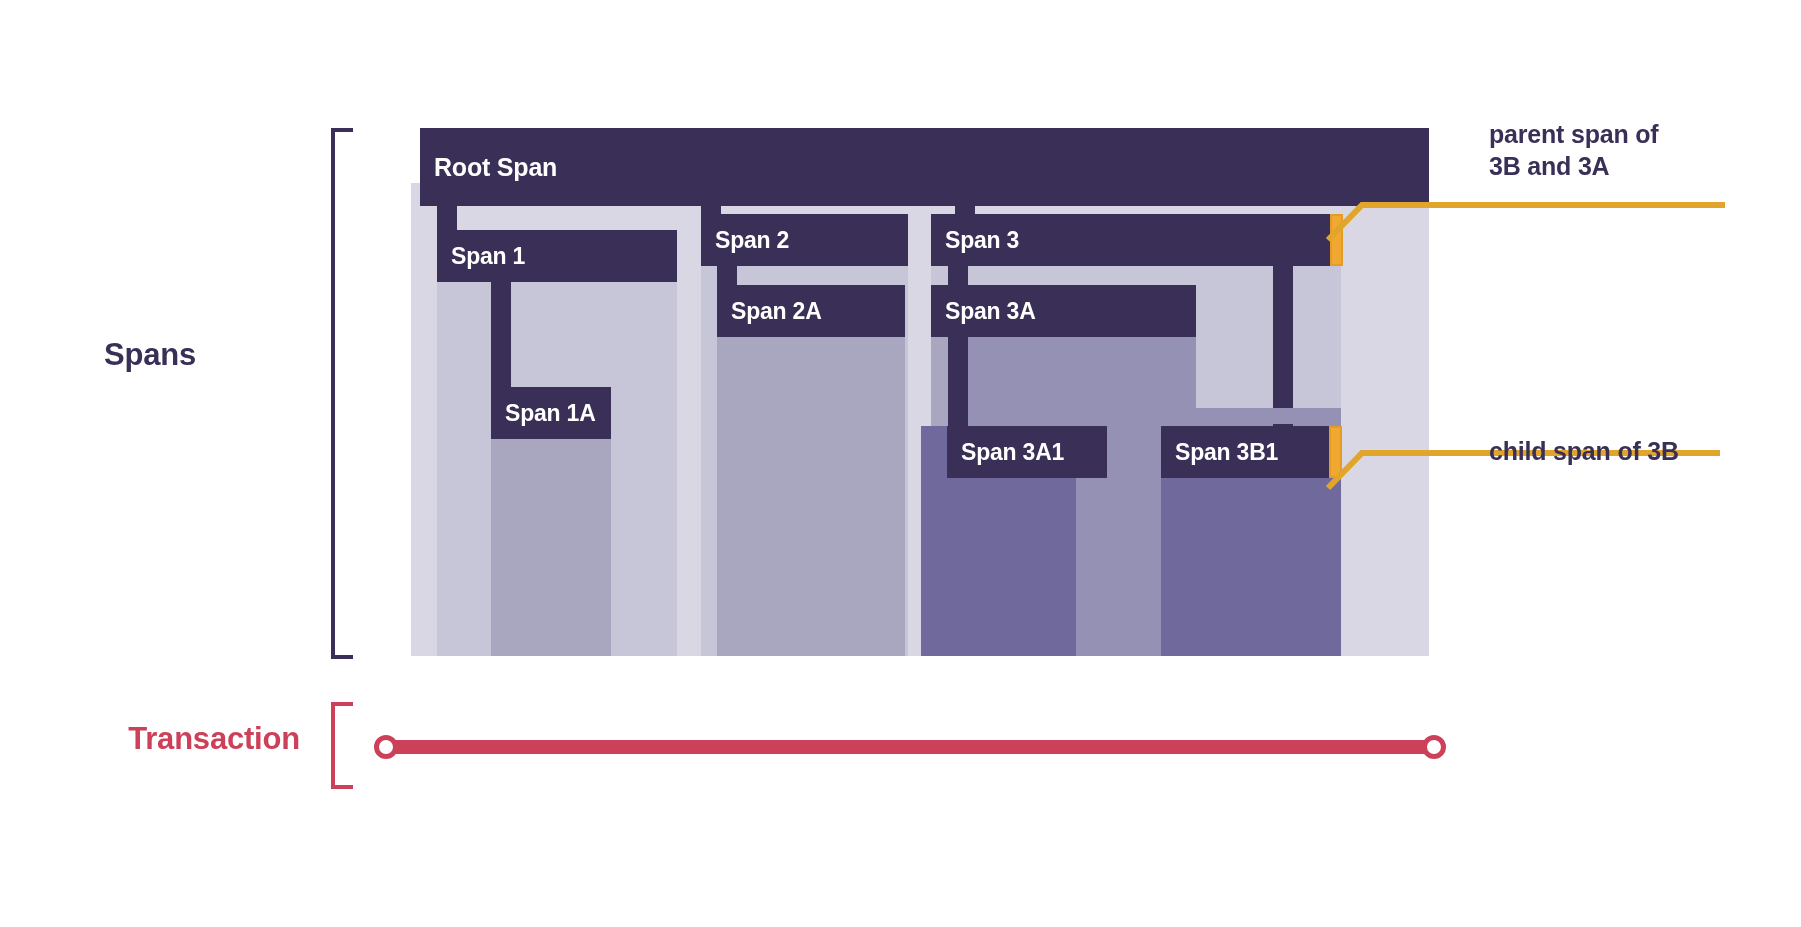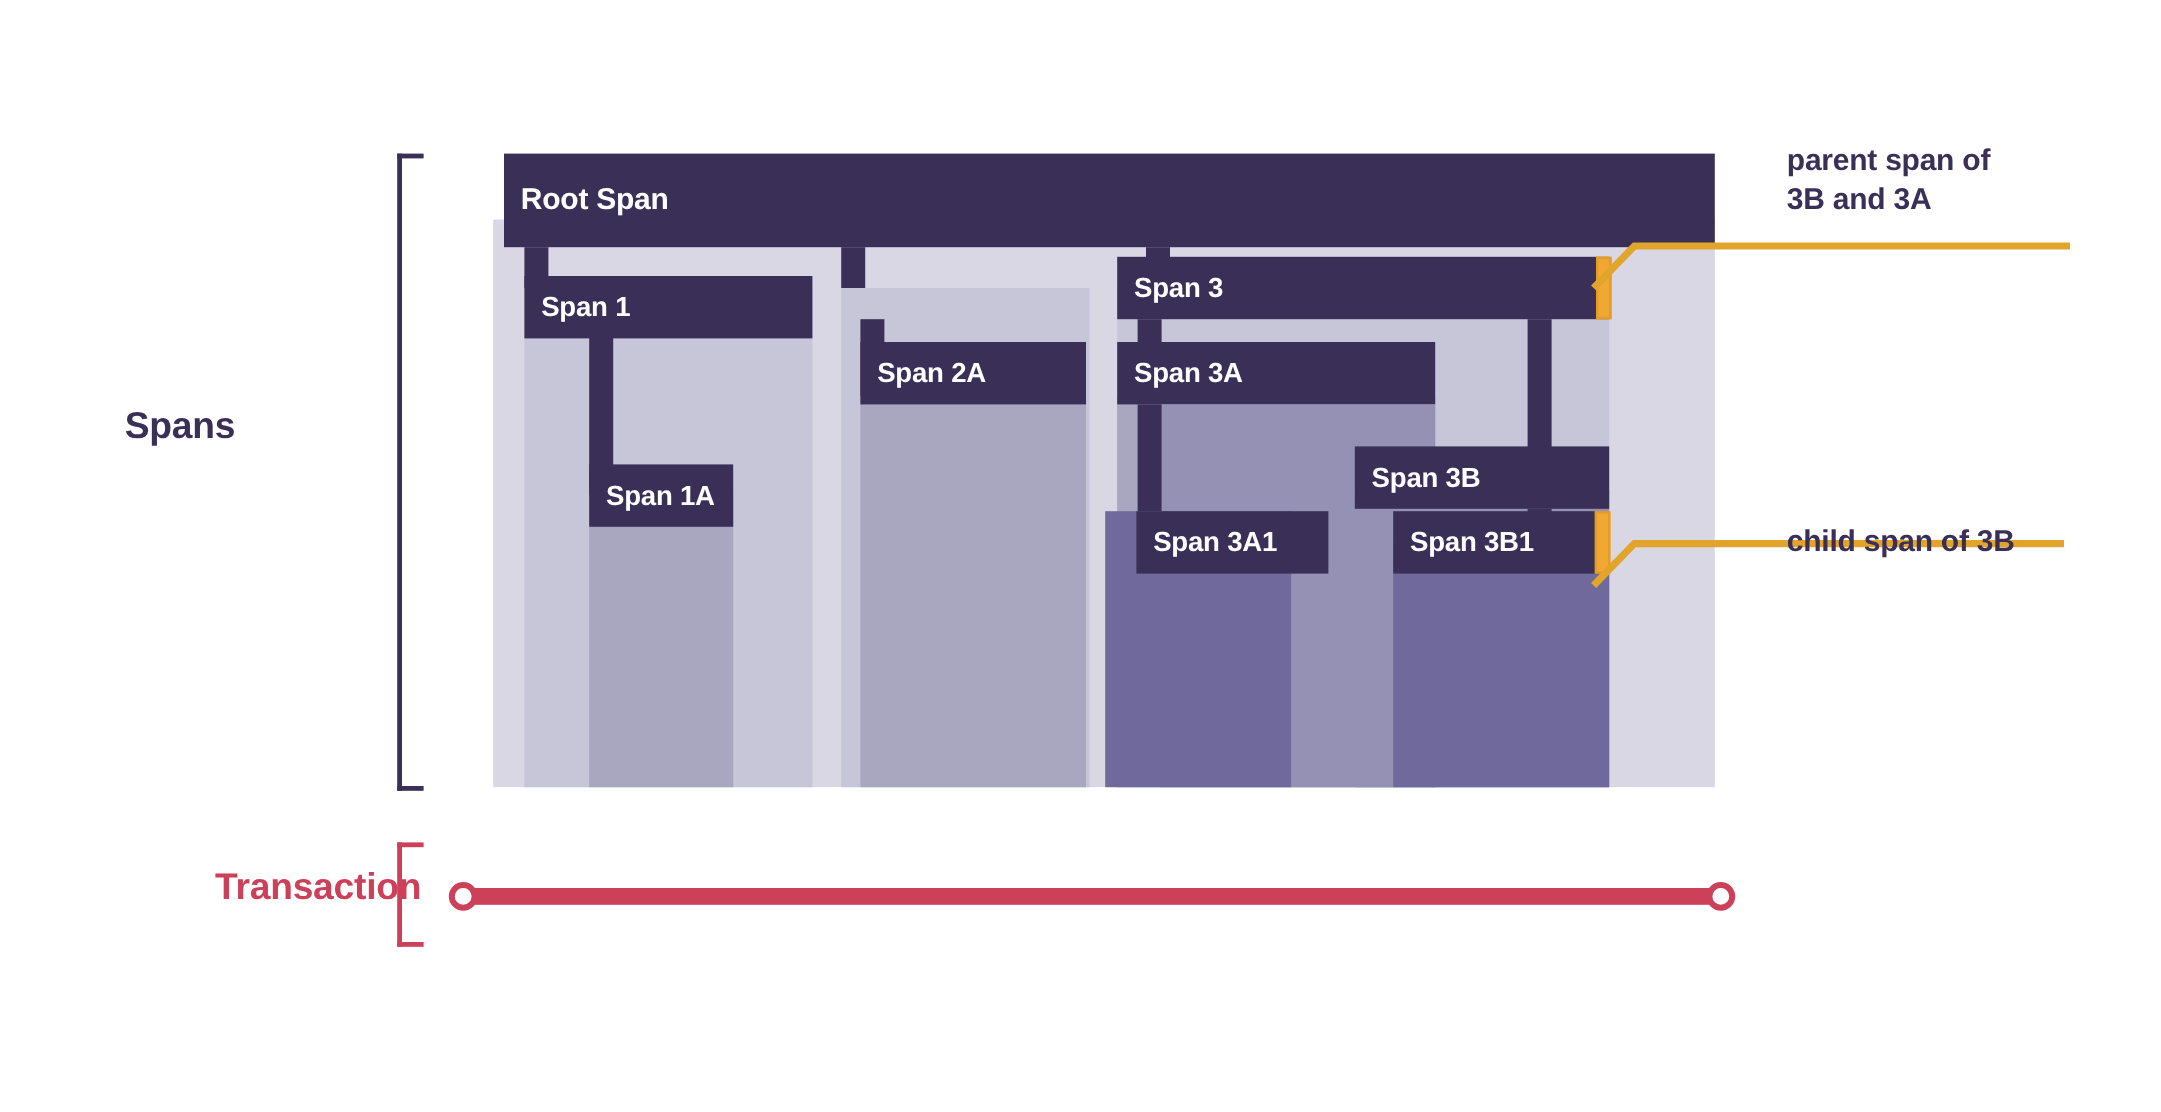--- a/index.html
+++ b/index.html
@@ -25,26 +25,25 @@
     white-space: nowrap;
   }
   #spans-label {
     left: 0; top: 337px;
     width: 300px;
     text-align: center;
     font-size: 31px;
     color: #3a3057;
   }
   #transaction-label {
-    left: 12px; top: 721px;
+    left: 0; top: 721px;
     width: 300px;
     text-align: right;
     font-size: 31px;
     color: #cc4059;
-    padding-left: 39px;
   }
 
   .bracket {
     position: absolute;
     box-sizing: border-box;
     border-left: 4px solid currentColor;
     border-top: 4px solid currentColor;
     border-bottom: 4px solid currentColor;
     border-right: none;
   }
@@ -174,20 +173,23 @@
     <span class="hdr-label">Span 1</span>
   </div>
   <div class="rect stem" style="left:80px; top:138px; width:20px; height:147px;"></div>
 
   <div class="rect body-d2" style="left:80px; top:285px; width:120px; height:243px;"></div>
   <div class="rect hdr" style="left:80px; top:259px; width:120px; height:52px;">
     <span class="hdr-label">Span 1A</span>
   </div>
 
   <div class="rect body-d1" style="left:290px; top:112px; width:207px; height:416px;"></div>
+  <div class="rect hdr" style="left:290px; top:86px; width:207px; height:52px;">
+    <span class="hdr-label">Span 2</span>
+  </div>
   <div class="rect stem" style="left:306px; top:138px; width:20px; height:64px;"></div>
 
   <div class="rect body-d2" style="left:306px; top:202px; width:188px; height:326px;"></div>
   <div class="rect hdr" style="left:306px; top:157px; width:188px; height:52px;">
     <span class="hdr-label">Span 2A</span>
   </div>
 
   <div class="rect body-d1" style="left:520px; top:112px; width:410px; height:416px;"></div>
   <div class="rect hdr" style="left:520px; top:86px; width:410px; height:52px;padding-left:28px;">
     <span class="hdr-label">Span 3</span>
@@ -201,23 +203,20 @@
   </div>
   <div class="rect body-d3" style="left:556px; top:209px; width:229px; height:319px;"></div>
   <div class="rect stem" style="left:537px; top:209px; width:20px; height:89px;"></div>
 
   <div class="rect body-d5" style="left:510px; top:298px; width:155px; height:230px;"></div>
   <div class="rect hdr" style="left:536px; top:298px; width:160px; height:52px;">
     <span class="hdr-label">Span 3A1</span>
   </div>
 
   <div class="rect body-d3" style="left:718px; top:280px; width:212px; height:248px;"></div>
-  <div class="rect hdr" style="left:718px; top:244px; width:212px; height:52px;">
-    <span class="hdr-label">Span 3B</span>
-  </div>
   <div class="rect stem" style="left:862px; top:296px; width:20px; height:60px;"></div>
 
   <div class="rect body-d5" style="left:750px; top:324px; width:180px; height:204px;"></div>
   <div class="rect hdr" style="left:750px; top:298px; width:180px; height:52px;">
     <span class="hdr-label">Span 3B1</span>
   </div>
 
   <div class="rect marker" style="left:919px; top:86px; width:13px; height:52px;"></div>
   <div class="rect marker" style="left:918px; top:298px; width:13px; height:52px;"></div>
 </div>

